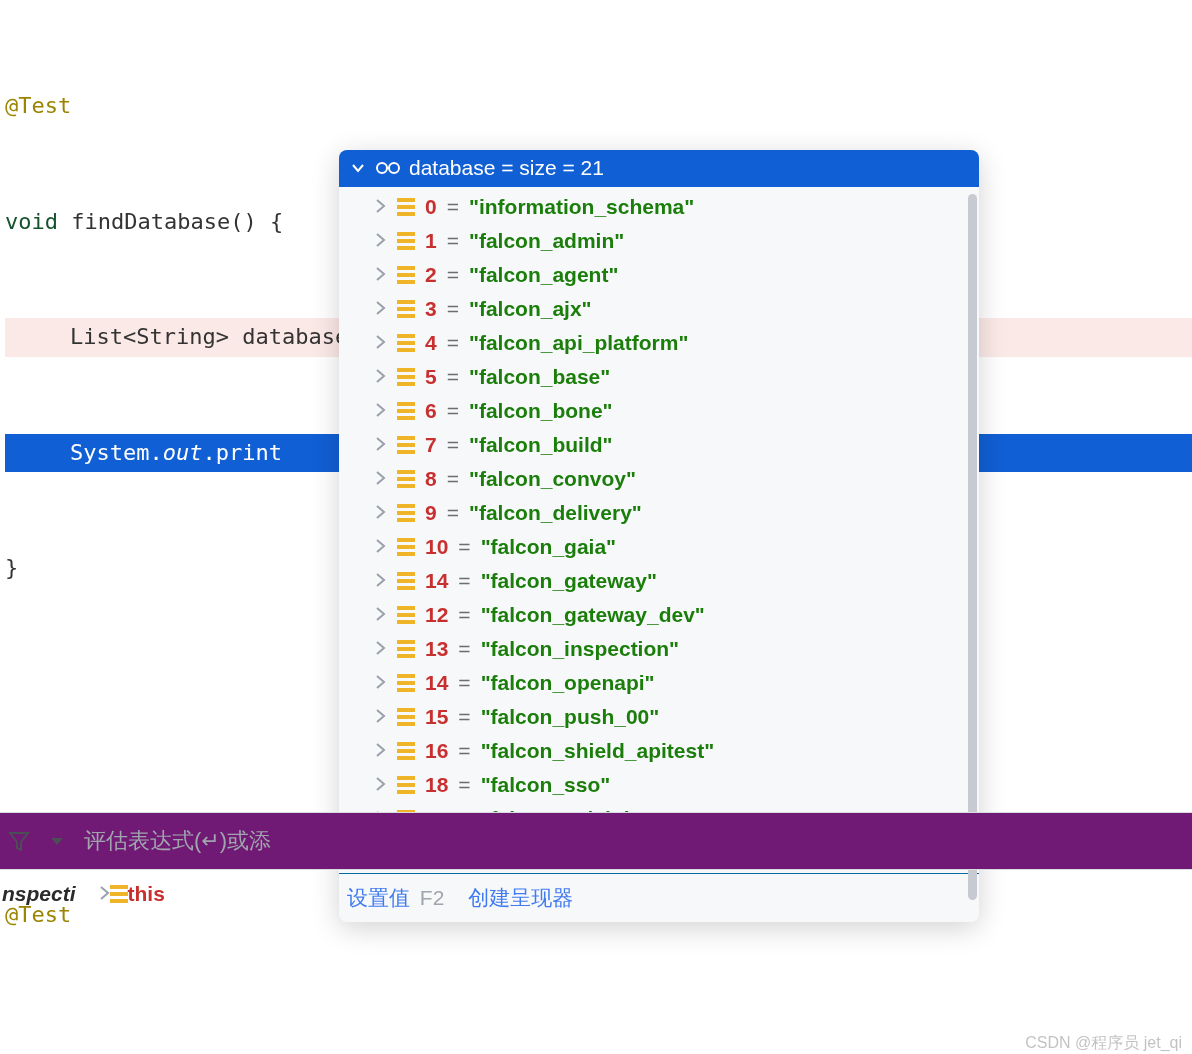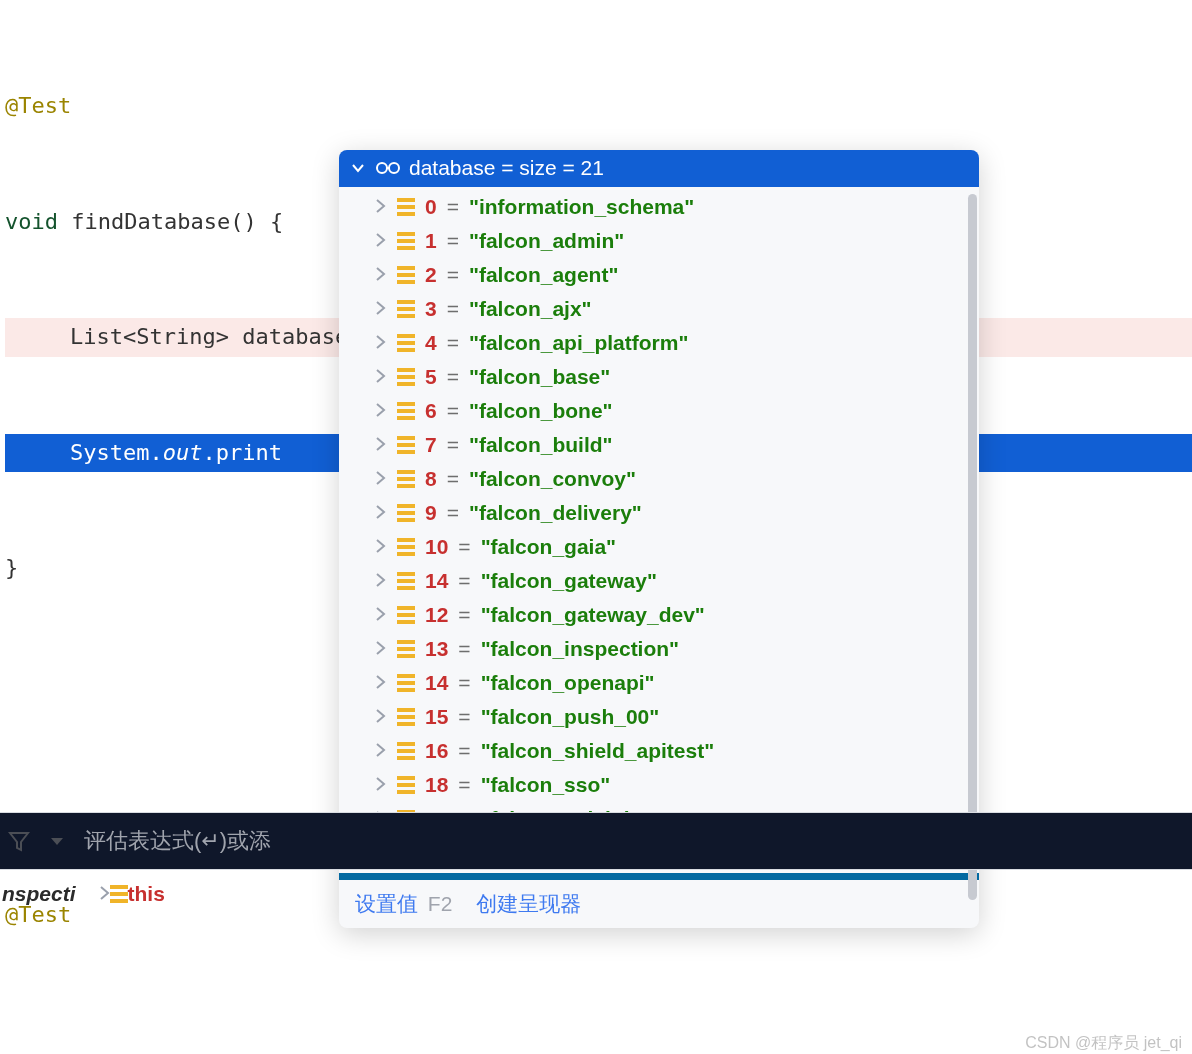--- a/index.html
+++ b/index.html
@@ -90,24 +90,24 @@
       width: 18px; height: 18px;
       display: inline-flex;
       flex-direction: column;
       justify-content: space-between;
     }
     .row-icon div { height: 4px; background: #f0b429; }
     .row-index { color: #c7302f; font-weight: 600; }
     .row-eq { color: #6e6e6e; }
     .row-value { color: #1b7e0b; font-weight: 700; }
     .debug-footer {
-      border-top: 7px solid #0369a1;
+      border-top: 1px solid #0369a1;
       display: flex;
       align-items: center;
-      padding: 10px 16px;
+      padding: 10px 8px;
       gap: 24px;
       color: #3f7af0;
       font-size: 21px;
     }
     .footer-hint { color: #a0a4ad; margin-left: 4px; }
     .debug-scrollbar {
       position: absolute;
       right: 2px;
       top: 44px;
       width: 9px;
@@ -116,21 +116,21 @@
       border-radius: 5px;
     }
 
     .eval-bar {
       position: absolute;
       left: 0;
       top: 812px;
       width: 1192px;
       border-top: 1px solid #d9dce1;
       border-bottom: 1px solid #d9dce1;
-      background: #0f172a;
+      background: #701a75;
       display: flex;
       align-items: center;
       height: 58px;
       padding-left: 8px;
       gap: 18px;
       font-family: -apple-system,BlinkMacSystemFont,"Segoe UI",Arial,sans-serif;
     }
     .funnel-icon svg, .arrow-down svg { display: block; }
     .eval-placeholder { color: #a0a4ad; font-size: 22px; }
 

